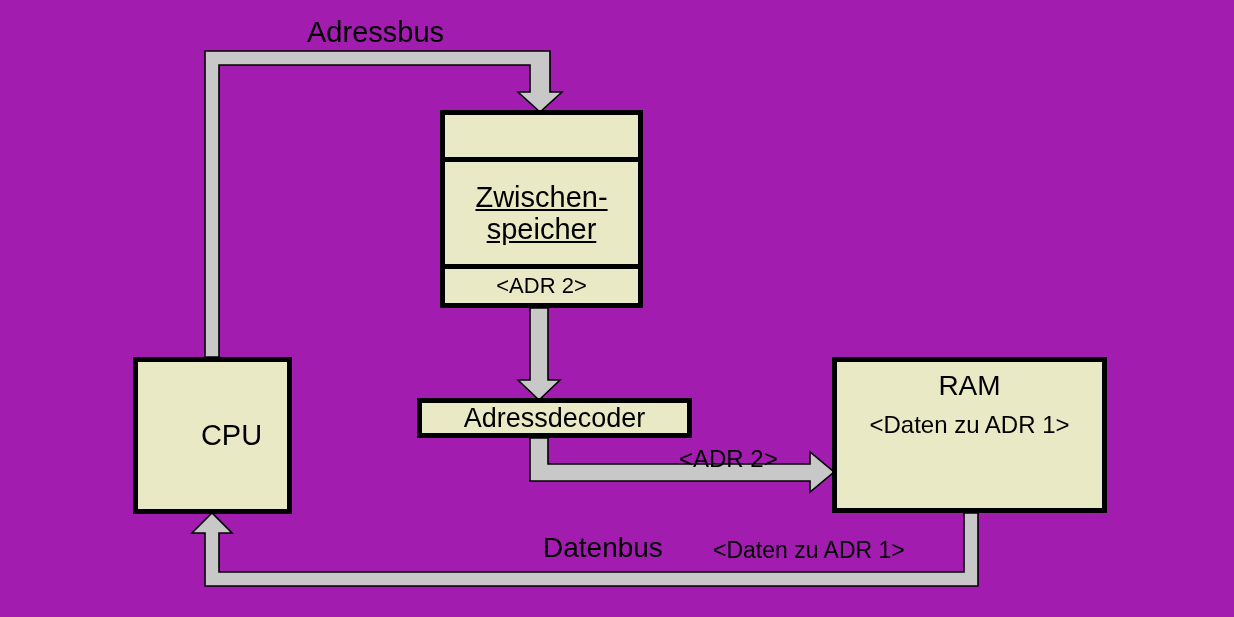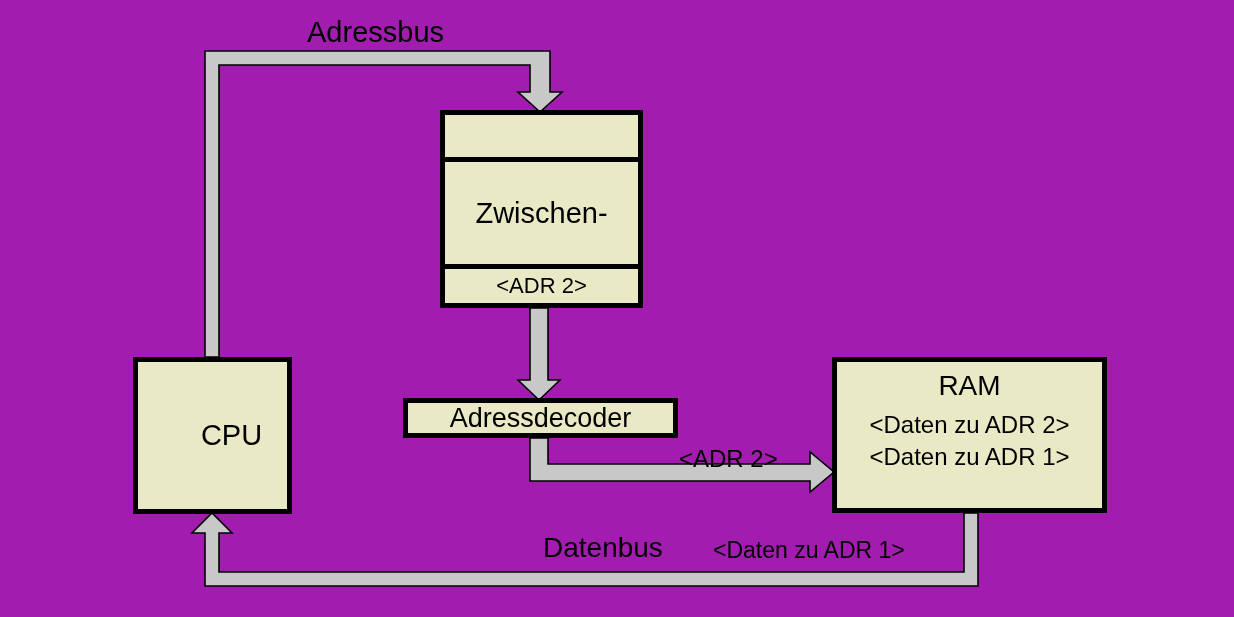--- a/index.html
+++ b/index.html
@@ -39,25 +39,25 @@
   }
   .seg-div{ border-top:5px solid #000000; }
 
   
   #cpu{ left:133px; top:357px; width:159px; height:157px;padding-left:38px; }
   #cpu .seg{ width:100%; height:100%; font-size:29px; }
 
   
   #zwischenspeicher{ left:440px; top:110px; width:203px; height:198px; }
   #zs-top{ height:42px; }
-  #zs-mid{ height:107px; font-size:29px; flex-direction:column; }
+  #zs-mid{ height:107px; font-size:29px; flex-direction:column;text-decoration:underline; }
   #zs-bot{ height:39px; font-size:22px; }
 
   
-  #adressdecoder{ left:403px; top:398px; width:275px; height:40px; }
+  #adressdecoder{ left:417px; top:398px; width:275px; height:40px; }
   #adressdecoder .seg{ width:100%; height:100%; font-size:27px; }
 
   
   #ram{ left:832px; top:357px; width:275px; height:156px; }
   #ram .seg{
     width:100%; height:100%;
     flex-direction:column;
     justify-content:flex-start;
     padding-top:8px;
   }
@@ -146,29 +146,29 @@
   <div class="label" id="lbl-daten-adr1">&lt;Daten zu ADR 1&gt;</div>
 
   <div class="node" id="cpu">
     <div class="seg">CPU</div>
   </div>
 
   <div class="node" id="zwischenspeicher">
     <div class="seg" id="zs-top"></div>
     <div class="seg seg-div" id="zs-mid">
       <span>Zwischen-</span>
+      <span>speicher</span>
     </div>
     <div class="seg seg-div" id="zs-bot">&lt;ADR 2&gt;</div>
   </div>
 
   <div class="node" id="adressdecoder">
     <div class="seg">Adressdecoder</div>
   </div>
 
   <div class="node" id="ram">
     <div class="seg">
       <div id="ram-title">RAM</div>
-      <div class="ram-line">&lt;Daten zu ADR 2&gt;</div>
       <div class="ram-line">&lt;Daten zu ADR 1&gt;</div>
     </div>
   </div>
 
 </div>
 
 </body></html>

